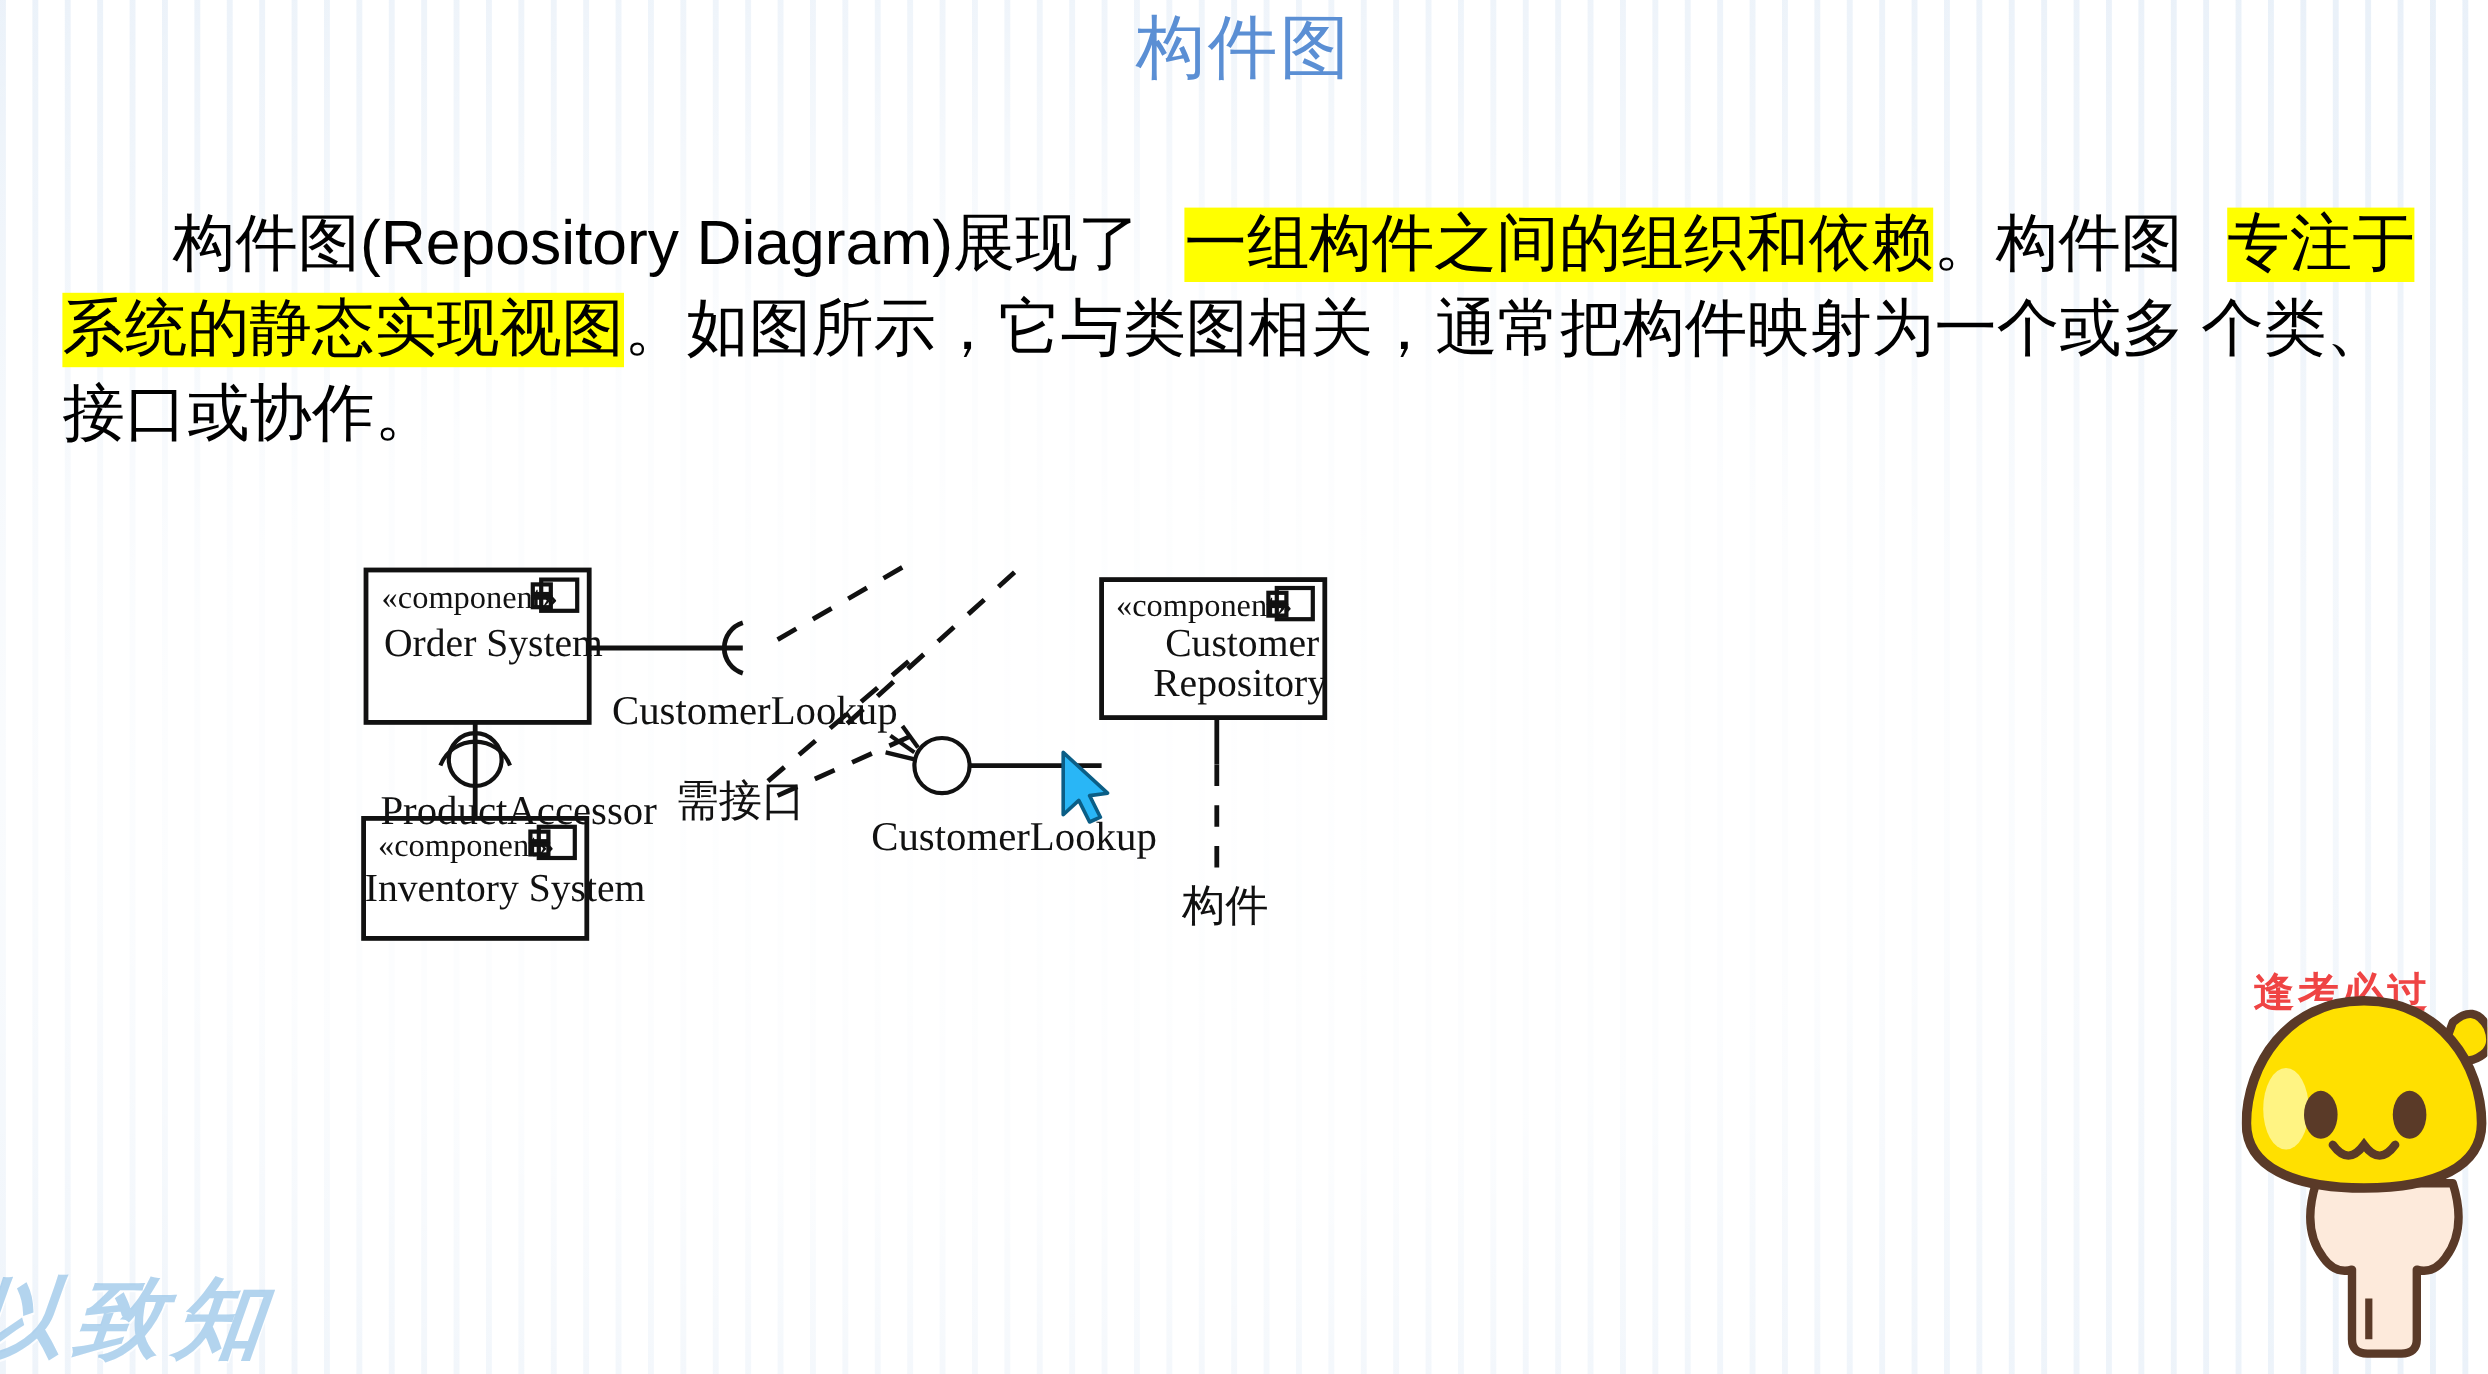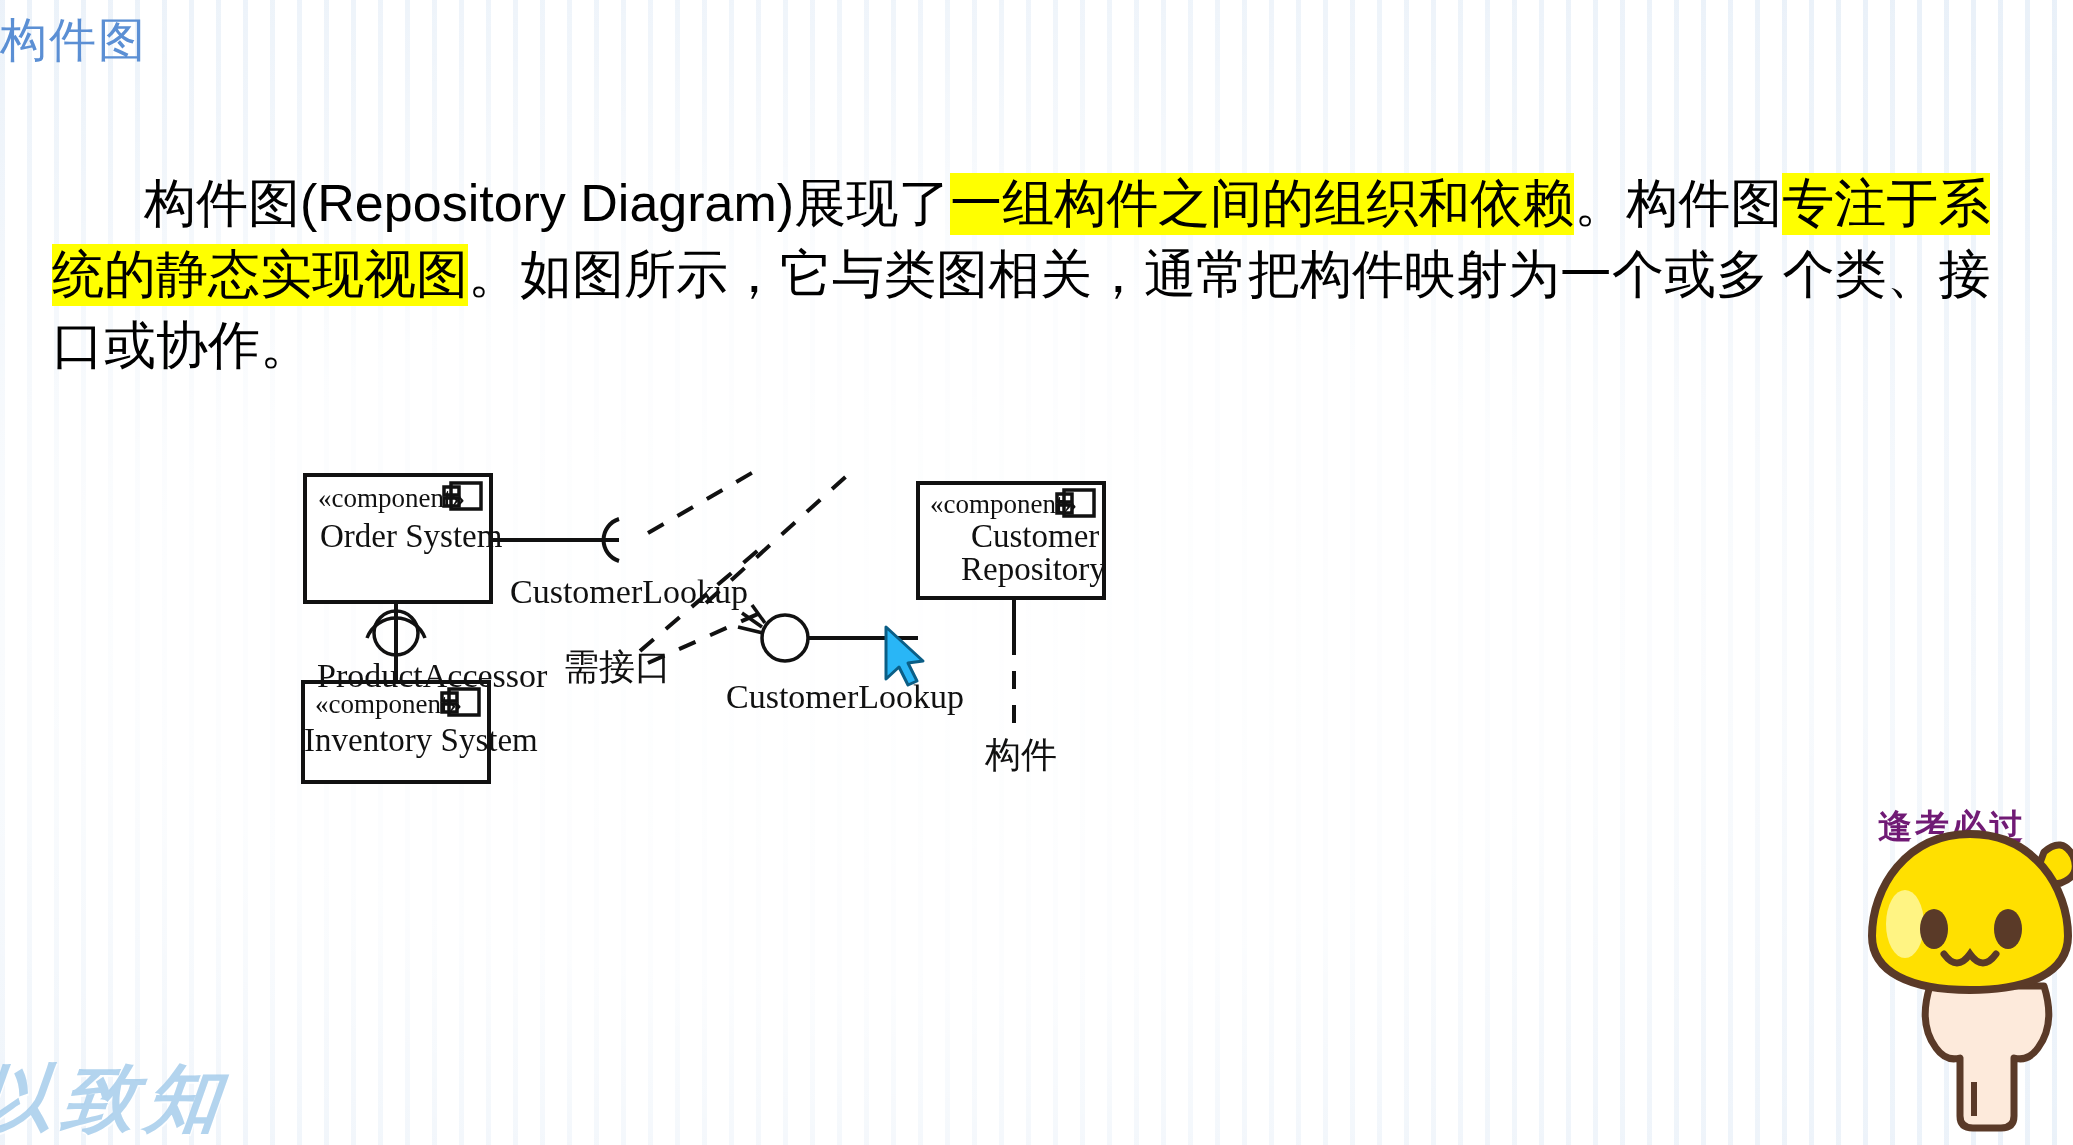--- a/index.html
+++ b/index.html
@@ -42,21 +42,22 @@
       radial-gradient(ellipse 80% 70% at 42% 55%, rgba(255,255,255,0.98) 0%, rgba(255,255,255,0.90) 45%, rgba(255,255,255,0.55) 75%, rgba(255,255,255,0.35) 100%);
     pointer-events: none;
   }
 
   
   #title {
     position: absolute;
     top: 4px;
     left: 0;
     width: 2073px;
-    font-size: 47px;
+    text-align: center;
+    font-size: 58px;
     line-height: 72px;
     color: #5b8fd4;
     font-family: "Liberation Sans", "DejaVu Sans", sans-serif;
     letter-spacing: 2px;
     white-space: nowrap;
   }
 
   
   #para {
     position: absolute;
@@ -66,20 +67,21 @@
     font-size: 52px;
     line-height: 71px;
     color: #000000;
     font-family: "Liberation Sans", "DejaVu Sans", sans-serif;
     letter-spacing: 0px;
   }
   #para .indent { display: inline-block; width: 92px; }
   .hl {
     background: #ffff00;
     padding: 1px 0 3px 0;
+    margin-left: 37px;
   }
 
   
   #diagram {
     position: absolute;
     left: 0px;
     top: 455px;
     width: 1560px;
     height: 610px;
   }
@@ -92,21 +94,21 @@
     top: 790px;
     width: 205px;
     height: 355px;
   }
   #mascot-text {
     position: absolute;
     left: 1878px;
     top: 804px;
     font-size: 34px;
     font-weight: bold;
-    color: #701a75;
+    color: #ef4444;
     letter-spacing: 3px;
     font-family: "Liberation Sans", "DejaVu Sans", sans-serif;
     white-space: nowrap;
   }
 
   
   #watermark {
     position: absolute;
     left: -22px;
     top: 1050px;

